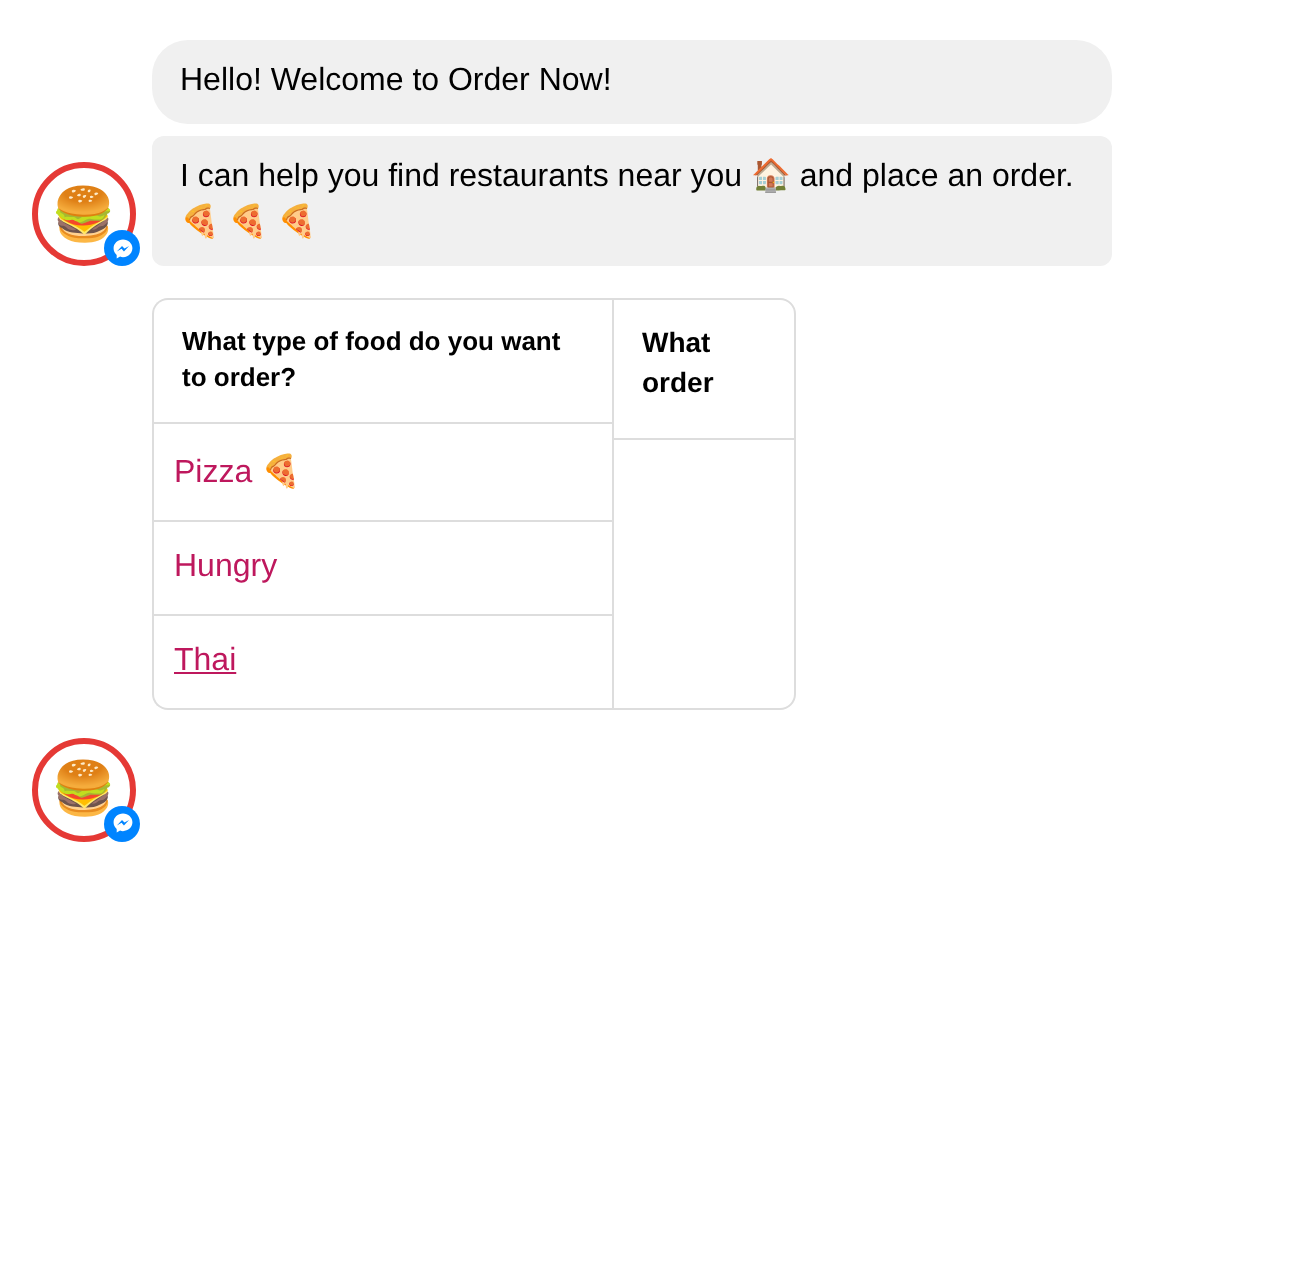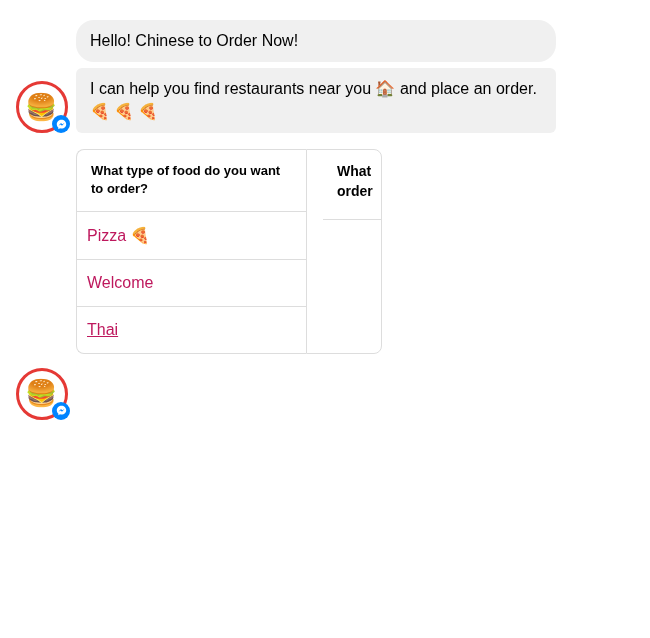--- a/index.html
+++ b/index.html
@@ -108,22 +108,21 @@
     }
 
     .card:first-child {
       border-right: none;
       border-radius: 8px 0 0 8px;
     }
 
     .card:last-child {
       border-radius: 0 8px 8px 0;
       
-      width: 76px;
-      padding-left: 16px;
+      width: 92px;
     }
 
     .card-header {
       padding: 12px 14px;
       font-size: 13px;
       font-weight: 700;
       color: #000;
       border-bottom: 1px solid #ddd;
       line-height: 1.4;
     }
@@ -164,39 +163,39 @@
       </div>
       <div class="messenger-badge">
         <svg viewBox="0 0 28 28" fill="white" xmlns="http://www.w3.org/2000/svg">
           <path d="M14 2C7.373 2 2 7.01 2 13.2c0 3.408 1.536 6.456 3.972 8.532V26l4.32-2.376A13.2 13.2 0 0014 24.4c6.627 0 12-5.01 12-11.2C26 7.01 20.627 2 14 2zm1.2 15.08l-3.06-3.24-5.94 3.24 6.54-6.96 3.12 3.24 5.88-3.24-6.54 6.96z"></path>
         </svg>
       </div>
     </div>
 
     <div class="messages-group">
       <div class="bubble">
-        <span>Hello! Chinese to Order Now!</span>
+        <span>Hello! Welcome to Order Now!</span>
       </div>
       <div class="bubble wide">
         <span>I can help you find restaurants near you 🏠 and place an order. 🍕 🍕 🍕</span>
       </div>
     </div>
   </div>
 
   <div class="cards-row">
 
     <div class="card">
       <div class="card-header">
         <span>What type of food do you want to order?</span>
       </div>
       <div class="card-option">
         <span>Pizza 🍕</span>
       </div>
       <div class="card-option">
-        <span>Welcome</span>
+        <span>Hungry</span>
       </div>
       <div class="card-option">
         <span>Thai</span>
       </div>
     </div>
 
     <div class="card partial-card">
       <div class="card-header">
         <span>What order</span>
       </div>

